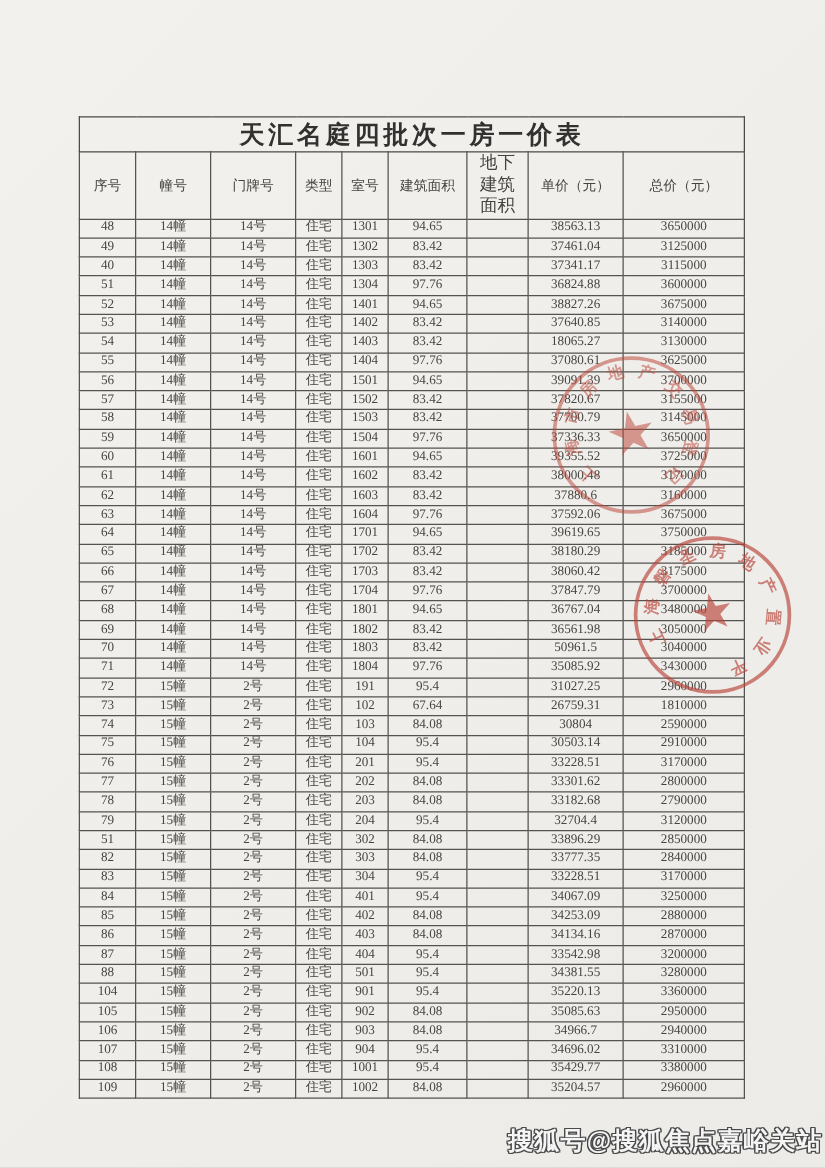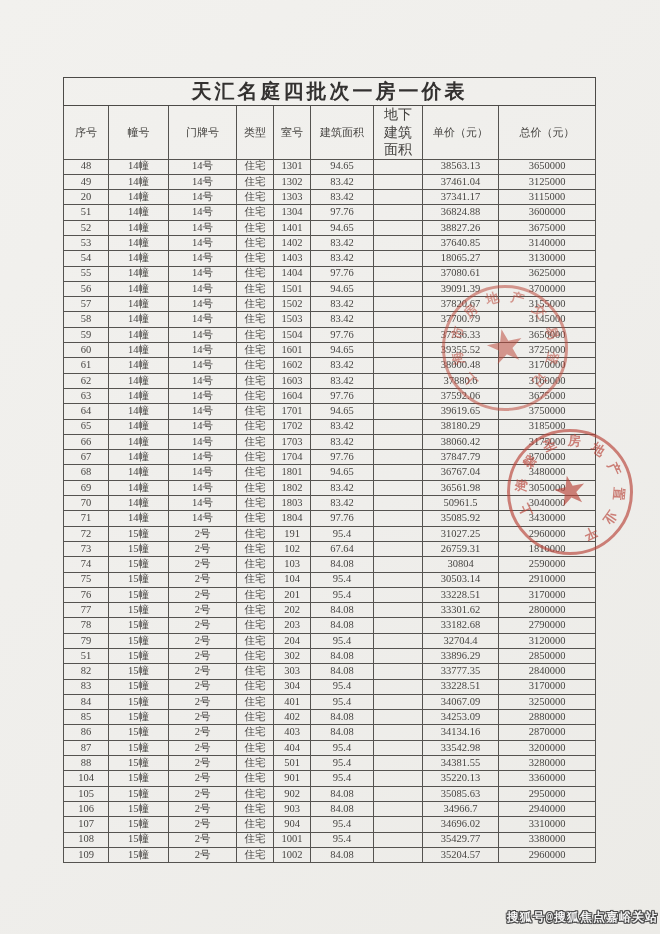--- a/index.html
+++ b/index.html
@@ -7,21 +7,21 @@
     position:relative;
     width:660px;height:934px;
     margin:0 auto;
     background:linear-gradient(135deg,#f2f1ee 0%,#efeeeb 55%,#ecebe7 100%);
     overflow:hidden;
     font-family:"Liberation Serif","DejaVu Serif",serif;
     color:#3f3f3f;
   }
   
   table.price{
-    position:absolute;left:63px;top:77px;
+    position:absolute;left:63px;top:93px;
     width:532px;
     border-collapse:collapse;
     table-layout:fixed;
     background:transparent;
   }
   table.price td, table.price th{
     border:1px solid #555350;
     padding:0;
     text-align:center;
     vertical-align:middle;
@@ -75,22 +75,22 @@
     font-size:13px;font-weight:bold;
     font-family:"Liberation Serif",serif;
     line-height:1;
   }
   .seal-1{filter:blur(0.5px);opacity:0.88;}
   .seal-2{opacity:0.9;}
   
   .watermark{
     position:absolute;
     right:2px;bottom:8px;
-    font-family:Liberation Mono, monospace;
-    font-size:12px;font-weight:bold;
+    font-family:Liberation Sans, sans-serif;
+    font-size:20px;font-weight:bold;
     letter-spacing:1px;
     color:#f5f5f5;
     text-shadow:
       1px 1px 0 #4a4a4a,-1px -1px 0 #4a4a4a,
       1px -1px 0 #4a4a4a,-1px 1px 0 #4a4a4a,
       0 1px 0 #4a4a4a,0 -1px 0 #4a4a4a,
       1px 0 0 #4a4a4a,-1px 0 0 #4a4a4a;
   }
 </style>
 </head>
@@ -143,21 +143,21 @@
           <td>14幢</td>
           <td>14号</td>
           <td>住宅</td>
           <td>1302</td>
           <td>83.42</td>
           <td></td>
           <td>37461.04</td>
           <td>3125000</td>
         </tr>
         <tr class="data-row">
-          <td>20</td>
+          <td>40</td>
           <td>14幢</td>
           <td>14号</td>
           <td>住宅</td>
           <td>1303</td>
           <td>83.42</td>
           <td></td>
           <td>37341.17</td>
           <td>3115000</td>
         </tr>
         <tr class="data-row">

